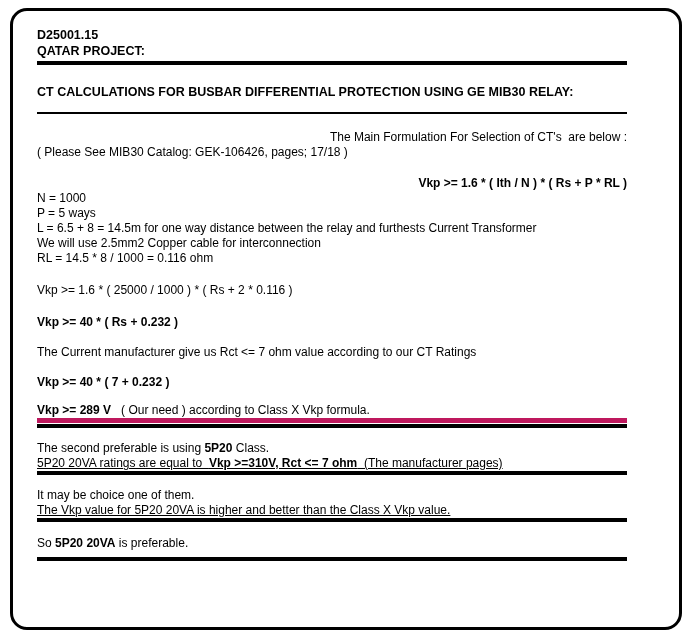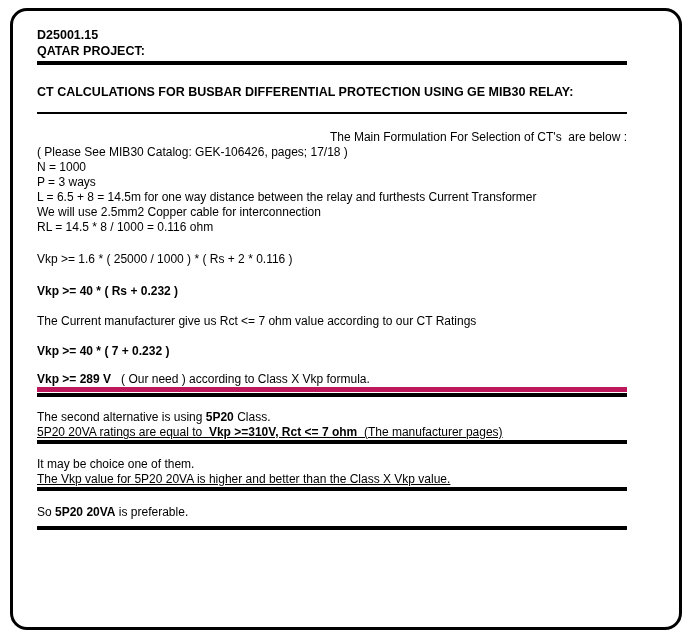--- a/index.html
+++ b/index.html
@@ -64,39 +64,40 @@
       <p class="hdr">D25001.15</p>
       <p class="hdr m1">QATAR PROJECT:</p>
       <div class="rule-thick m2"></div>
 
       <p class="hdr m20">CT CALCULATIONS FOR BUSBAR DIFFERENTIAL PROTECTION USING GE MIB30 RELAY:</p>
       <div class="rule-thin m12"></div>
 
       <p class="m16">The Main Formulation For Selection of CT's  are below :</p>
       <p>( Please See MIB30 Catalog: GEK-106426, pages; 17/18 )</p>
 
+      <p class="b m16">Vkp &gt;= 1.6 * ( Ith / N ) * ( Rs + P * RL )</p>
 
       <p>N = 1000</p>
-      <p>P = 3 ways</p>
+      <p>P = 5 ways</p>
       <p>L = 6.5 + 8 = 14.5m for one way distance between the relay and furthests Current Transformer</p>
       <p>We will use 2.5mm2 Copper cable for interconnection</p>
       <p>RL = 14.5 * 8 / 1000 = 0.116 ohm</p>
 
       <p class="m17">Vkp &gt;= 1.6 * ( 25000 / 1000 ) * ( Rs + 2 * 0.116 )</p>
 
       <p class="b m17">Vkp &gt;= 40 * ( Rs + 0.232 )</p>
 
       <p class="m15">The Current manufacturer give us Rct &lt;= 7 ohm value according to our CT Ratings</p>
 
       <p class="b m15">Vkp &gt;= 40 * ( 7 + 0.232 )</p>
 
       <p class="ruled-full m13"><span class="b">Vkp &gt;= 289 V</span><span>   ( Our need ) according to Class X Vkp formula.</span></p>
       <div class="rule-thick m1"></div>
 
-      <p class="m13"><span>The second alternative is using </span><span class="b">5P20</span><span> Class.</span></p>
+      <p class="m13"><span>The second preferable is using </span><span class="b">5P20</span><span> Class.</span></p>
       <p class="u"><span>5P20 20VA ratings are equal to  </span><span class="b">Vkp &gt;=310V, Rct &lt;= 7 ohm</span><span>  (The manufacturer pages)</span></p>
       <div class="rule-thick"></div>
 
       <p class="m13">It may be choice one of them.</p>
       <p class="u">The Vkp value for 5P20 20VA is higher and better than the Class X Vkp value.</p>
       <div class="rule-thick"></div>
 
       <p class="m14"><span>So </span><span class="b">5P20 20VA</span><span> is preferable.</span></p>
 
       <div class="rule-thick m6"></div>

